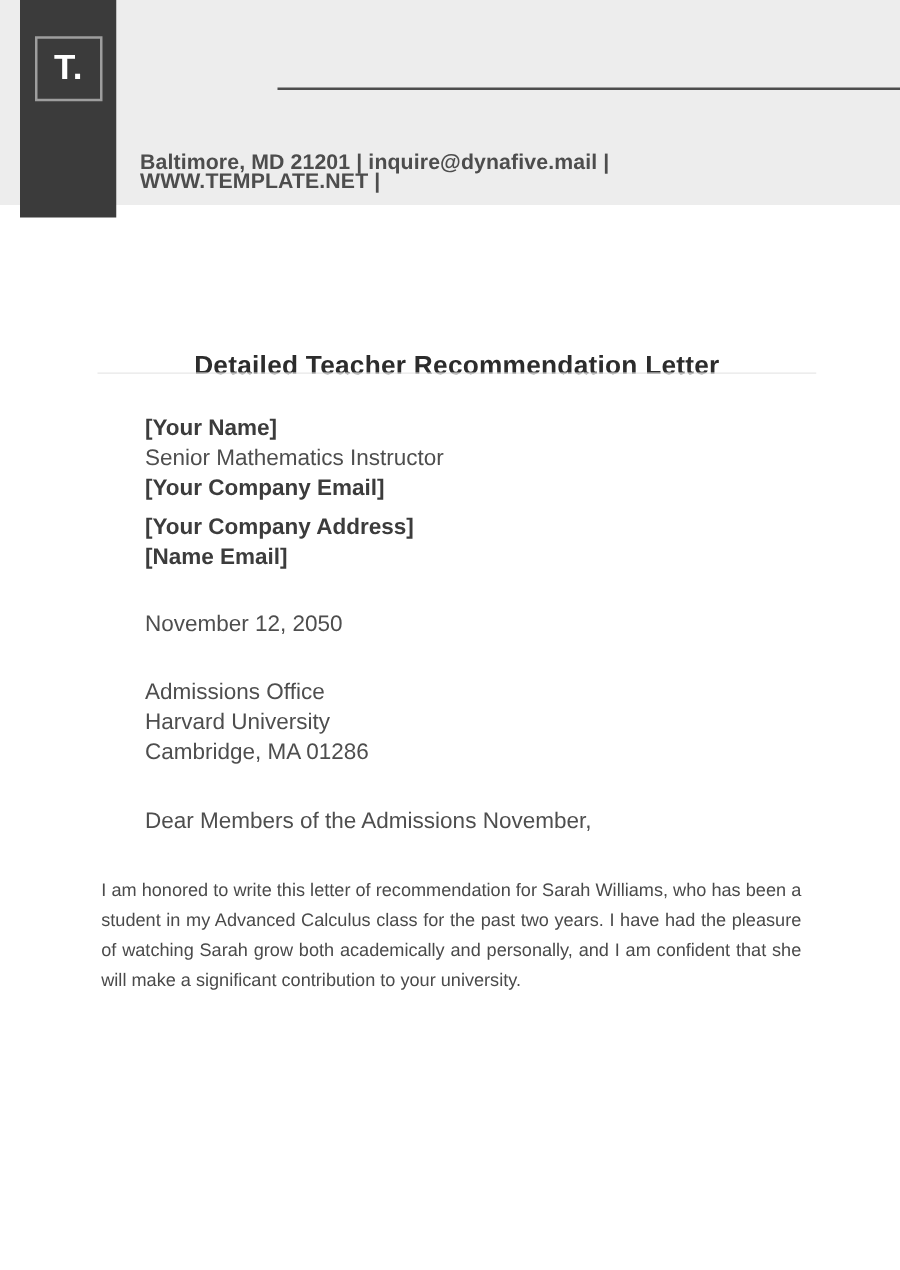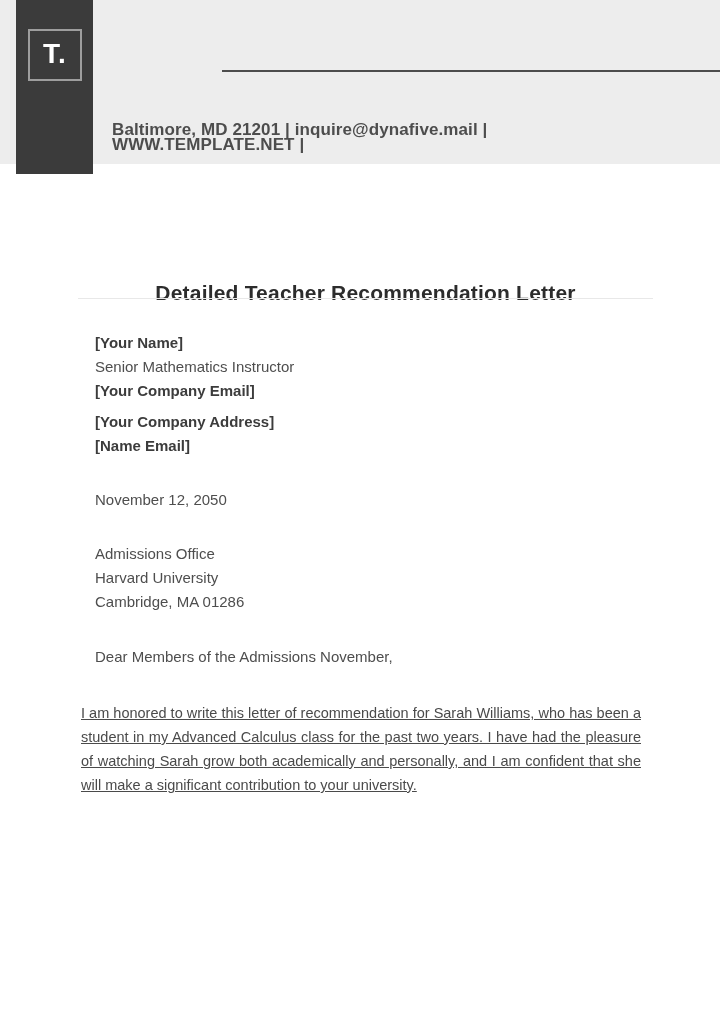--- a/index.html
+++ b/index.html
@@ -74,43 +74,42 @@
   }
   .title-divider {
     position: absolute;
     left: 78px; top: 298px;
     width: 575px; height: 1px;
     background: #e8e8e8;
   }
 
   .line {
     position: absolute;
-    left: 69px;
+    left: 90px;
     width: 559px;
-    font-size: 15px;
+    font-size: 18px;
     line-height: 17px;
     color: #4e4e4e;
     white-space: nowrap;
     padding-left: 26px;
   }
   .line.bold {
     font-weight: 700;
     color: #3c3c3c;
   }
 
   .body-paragraph {
     position: absolute;
     left: 81px; top: 701px;
     width: 560px;
     font-size: 14.5px;
     line-height: 24px;
     color: #4a4a4a;
     text-align: justify;
     white-space: normal;
-    text-decoration: underline;
   }
 </style>
 </head>
 <body>
 
 <div class="header-band"></div>
 
 <div class="brand-bar">
   <div class="logo-box">
     <span>T.</span>

